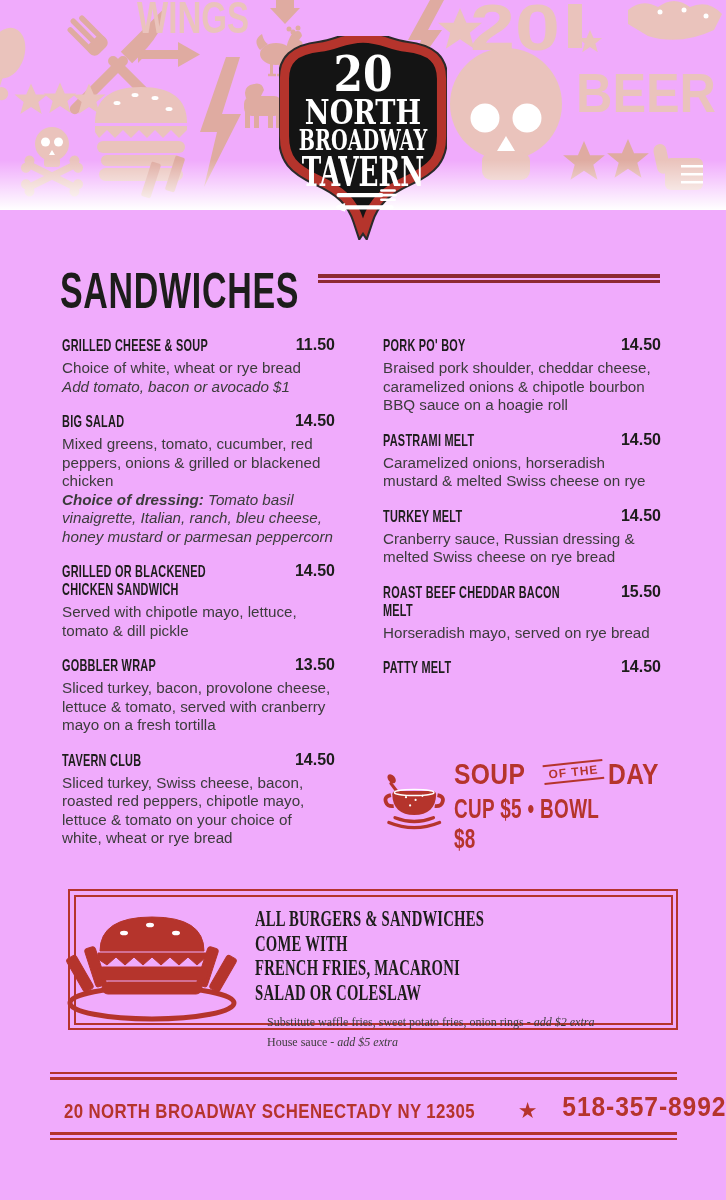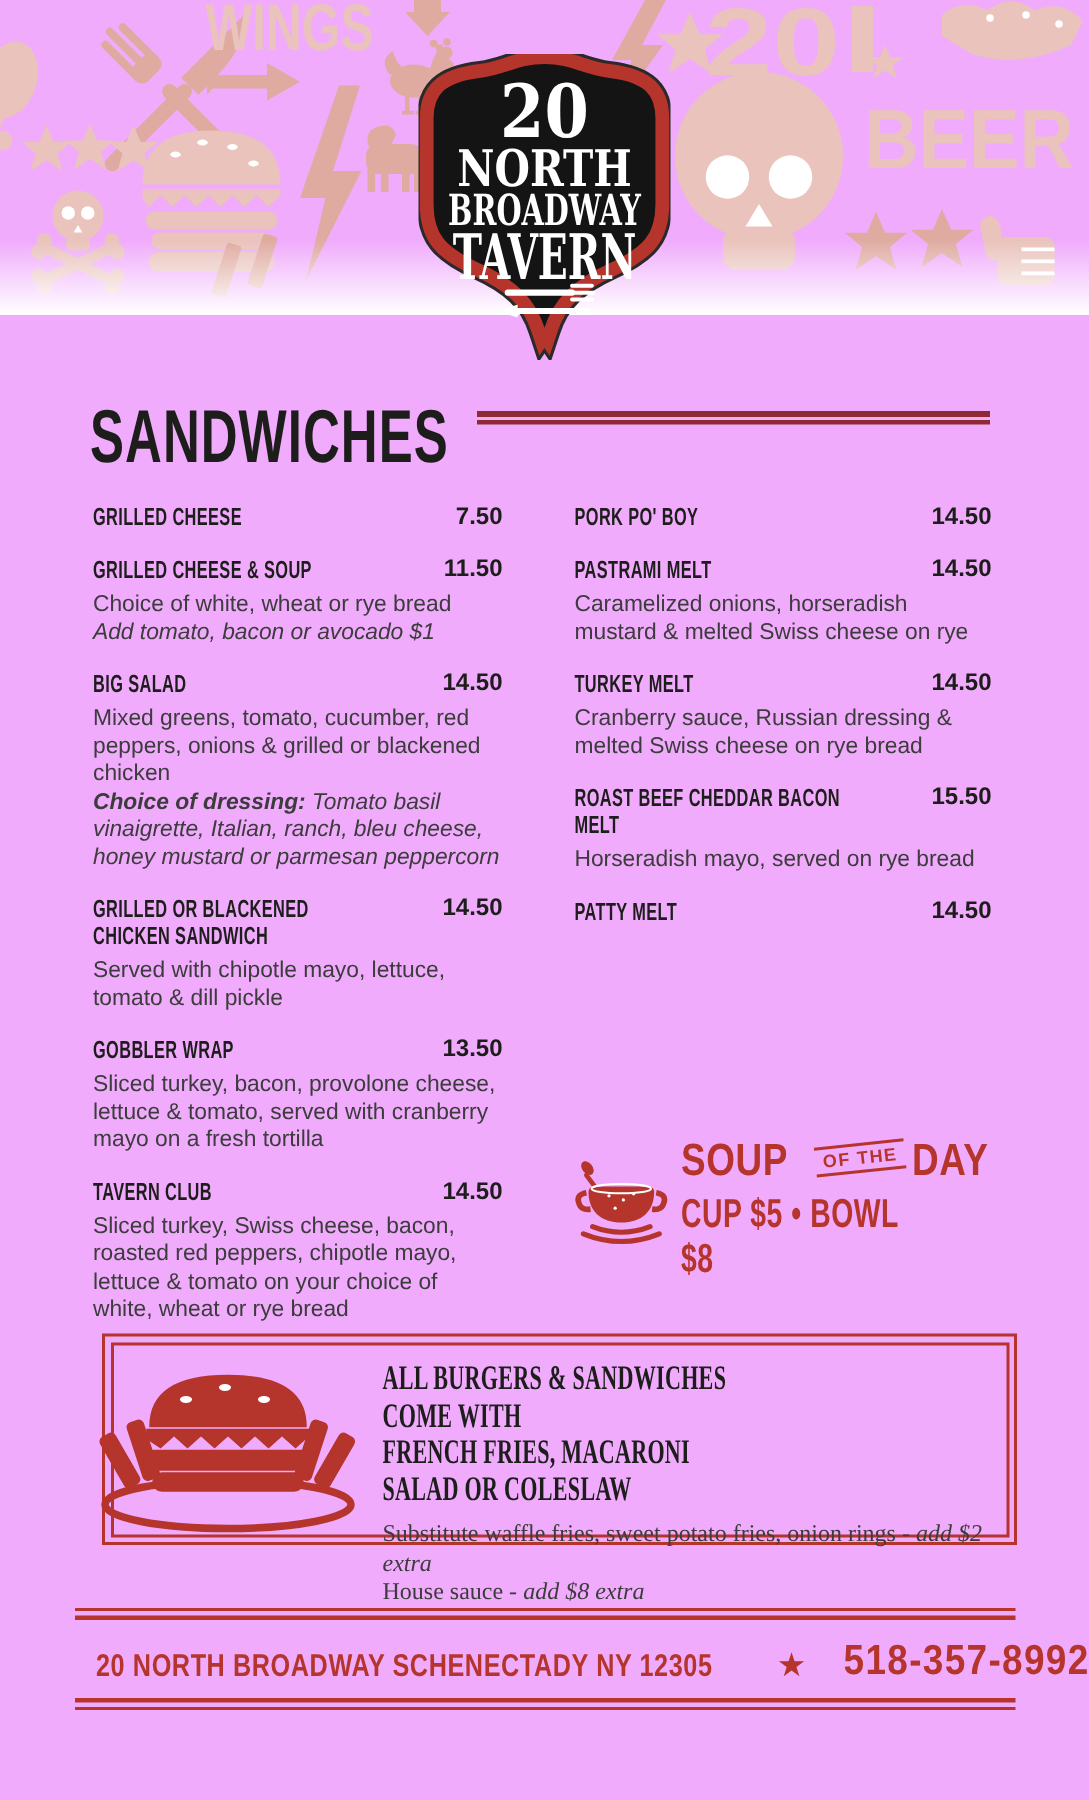--- a/index.html
+++ b/index.html
@@ -41,21 +41,21 @@
   .soup-l2{font-size:27px;font-weight:800;color:var(--accent);transform:scaleX(.7);
            letter-spacing:.5px;line-height:30px;}
 
   .notice{position:absolute;left:68px;top:889px;width:606px;height:137px;
           border:2px solid var(--accent);font-family:Liberation Serif, serif;}
   .notice-inner{position:absolute;inset:3.5px;border:2.5px solid var(--accent);}
   .burger{position:absolute;left:-8px;top:12px;}
   .notice-text{position:absolute;left:185px;top:16px;width:400px;}
   .nhead{font-size:23px;font-weight:800;line-height:24.5px;letter-spacing:.3px;
          color:var(--ink);transform:scaleX(.64);}
-  .nsub{margin-top:8px;font-size:16px;line-height:19.5px;color:var(--body);}
+  .nsub{margin-top:8px;font-size:12px;line-height:19.5px;color:var(--body);margin-left:12px;}
 
   .footer{position:absolute;left:50px;top:1072px;width:627px;}
   .fline{background:var(--accent);}
   .f1{height:2px;margin-bottom:2.5px;} .f2{height:3.5px;}
   .f3{height:3.5px;margin-top:2.5px;} .f4{height:2px;margin-top:2.5px;}
   .frow{display:flex;align-items:flex-end;justify-content:space-between;
         padding:9px 12px 6px 14px;height:34px;}
   .faddr{font-size:21px;font-weight:800;color:var(--accent);transform:scaleX(.8);
          letter-spacing:.5px;white-space:nowrap;}
   .fstar{color:var(--accent);font-size:22px;margin:0 2px 0 -60px;font-family:"DejaVu Sans",sans-serif;}
@@ -233,23 +233,20 @@
   </div>
 
   <div class="title cond">SANDWICHES</div>
   <div class="title-rule">
     <div class="r1"></div>
       <div class="r2"></div>
   </div>
 
   <div class="col left" id="col-left">
       <div class="item">
-        <div class="irow"><span class="iname cond">GRILLED CHEESE</span><span class="iprice">7.50</span></div>
-      </div>
-      <div class="item">
         <div class="irow"><span class="iname cond">GRILLED CHEESE &amp; SOUP</span><span class="iprice">11.50</span></div>
         <div class="idesc">
           <div><span>Choice of white, wheat or rye bread</span></div>
           <div><span class="it">Add tomato, bacon or avocado $1</span></div>
         </div>
       </div>
       <div class="item">
         <div class="irow"><span class="iname cond">BIG SALAD</span><span class="iprice">14.50</span></div>
         <div class="idesc">
           <div><span>Mixed greens, tomato, cucumber, red peppers, onions &amp; grilled or blackened chicken</span></div>
@@ -272,20 +269,23 @@
       <div class="item">
         <div class="irow"><span class="iname cond">TAVERN CLUB</span><span class="iprice">14.50</span></div>
         <div class="idesc">
           <div><span>Sliced turkey, Swiss cheese, bacon, roasted red peppers, chipotle mayo, lettuce &amp; tomato on your choice of white, wheat or rye bread</span></div>
         </div>
       </div>
     </div>
   <div class="col right" id="col-right">
       <div class="item">
         <div class="irow"><span class="iname cond">PORK PO' BOY</span><span class="iprice">14.50</span></div>
+        <div class="idesc">
+          <div><span>Braised pork shoulder, cheddar cheese, caramelized onions &amp; chipotle bourbon BBQ sauce on a hoagie roll</span></div>
+        </div>
       </div>
       <div class="item">
         <div class="irow"><span class="iname cond">PASTRAMI MELT</span><span class="iprice">14.50</span></div>
         <div class="idesc">
           <div><span>Caramelized onions, horseradish mustard &amp; melted Swiss cheese on rye</span></div>
         </div>
       </div>
       <div class="item">
         <div class="irow"><span class="iname cond">TURKEY MELT</span><span class="iprice">14.50</span></div>
         <div class="idesc">
@@ -347,21 +347,21 @@
         <path d="M36,50 H144 V54 L135,62 126,54 117,62 108,54 99,62 90,54 81,62 72,54 63,62 54,54 45,62 36,56 Z"></path>
         <rect x="34" y="64" width="112" height="13" rx="6.5"></rect>
         <rect x="40" y="79" width="100" height="12" rx="6"></rect>
       </g>
     </svg>
     <div class="notice-text">
       <div class="nhead cond">ALL BURGERS &amp; SANDWICHES COME WITH
 FRENCH FRIES, MACARONI SALAD OR COLESLAW</div>
       <div class="nsub" id="notice-sub">
           <div><span>Substitute waffle fries, sweet potato fries, onion rings - </span><span class="it">add $2 extra</span></div>
-          <div><span>House sauce - </span><span class="it">add $8 extra</span></div>
+          <div><span>House sauce - </span><span class="it">add $5 extra</span></div>
         </div>
     </div>
   </div>
 
   <div class="footer">
     <div class="fline f1"></div>
     <div class="fline f2"></div>
     <div class="frow">
       <span class="faddr cond">20 NORTH BROADWAY SCHENECTADY NY 12305</span>
       <span class="fstar">★</span>

